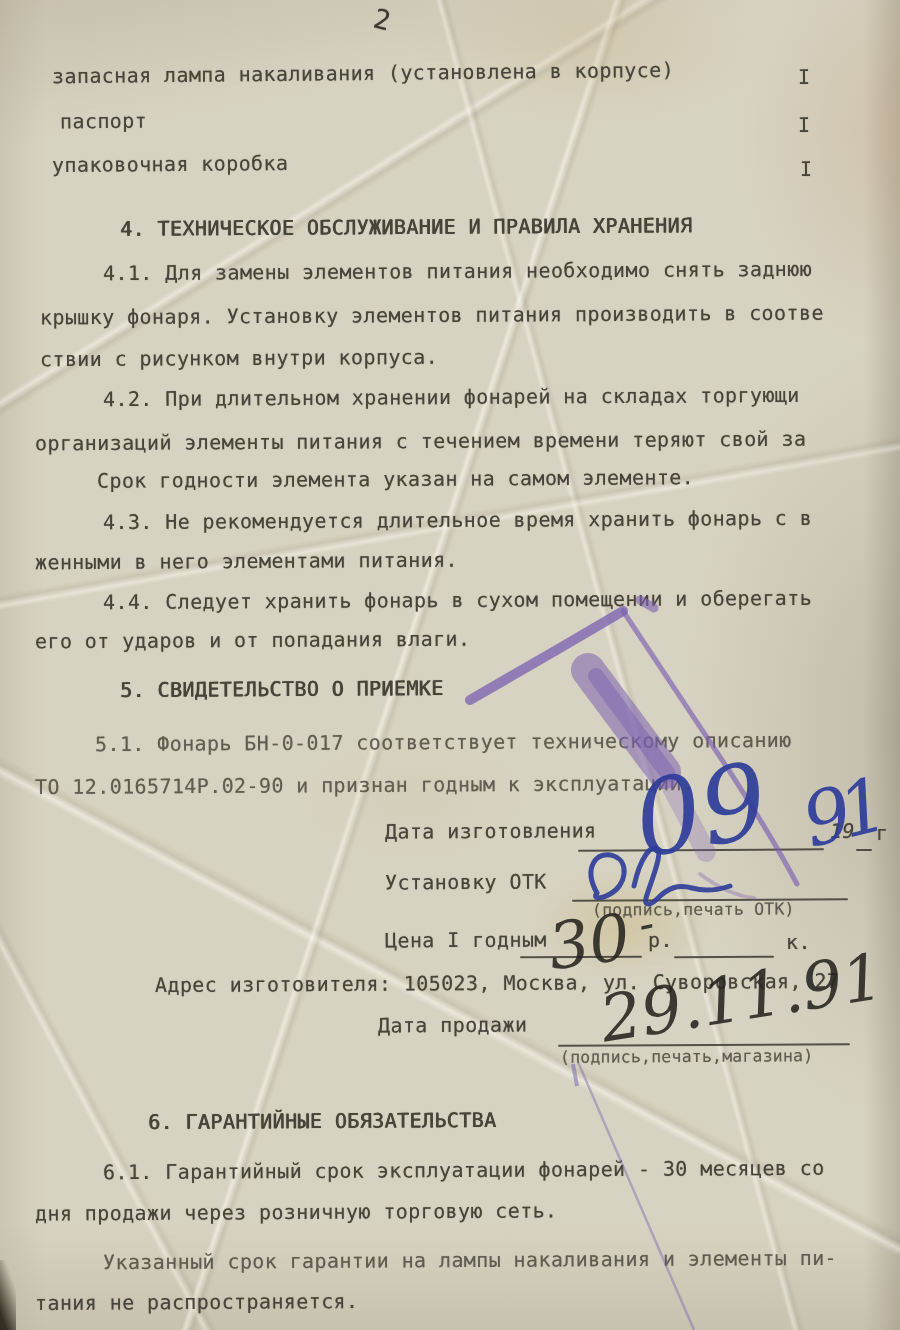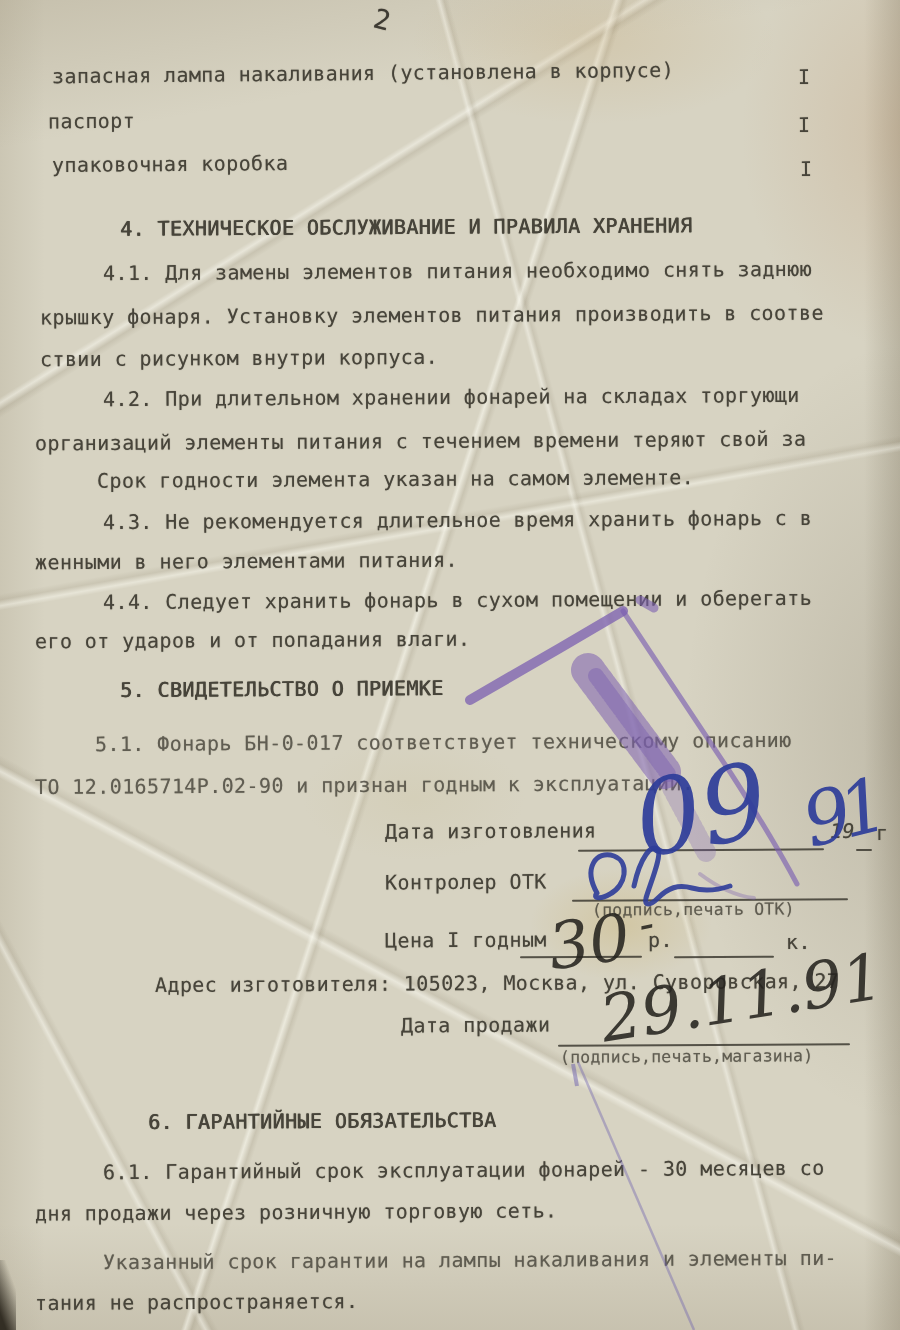--- a/index.html
+++ b/index.html
@@ -48,21 +48,21 @@
 </style>
 </head>
 <body>
 
 <div class="page">
 
   <div class="pagenum">2</div>
 
   <div class="line" style="left:52px;top:62px;transform:rotate(-.6deg);">запасная лампа накаливания (установлена в корпусе)</div>
   <div class="line" style="left:798px;top:66px;">I</div>
-  <div class="line" style="left:48px;top:110px;transform:rotate(-.5deg);">паспорт</div>
+  <div class="line" style="left:60px;top:110px;transform:rotate(-.5deg);">паспорт</div>
   <div class="line" style="left:798px;top:114px;">I</div>
   <div class="line" style="left:52px;top:153px;transform:rotate(-.5deg);">упаковочная коробка</div>
   <div class="line" style="left:800px;top:158px;">I</div>
 
   <div class="line title" style="left:120px;top:216px;">4. ТЕХНИЧЕСКОЕ ОБСЛУЖИВАНИЕ И ПРАВИЛА ХРАНЕНИЯ</div>
   <div class="line" style="left:103px;top:260px;">4.1. Для замены элементов питания необходимо снять заднюю</div>
   <div class="line" style="left:40px;top:304px;">крышку фонаря. Установку элементов питания производить в соотве</div>
   <div class="line" style="left:40px;top:347px;">ствии с рисунком внутри корпуса.</div>
   <div class="line" style="left:103px;top:386px;">4.2. При длительном хранении фонарей на складах торгующи</div>
   <div class="line" style="left:35px;top:430px;">организаций элементы питания с течением времени теряют свой за</div>
@@ -75,33 +75,33 @@
   <div class="line title" style="left:120px;top:678px;">5. СВИДЕТЕЛЬСТВО О ПРИЕМКЕ</div>
   <div class="line faded" style="left:95px;top:731px;">5.1. Фонарь БН-0-017 соответствует техническому описанию</div>
   <div class="line faded" style="left:35px;top:774px;">ТО 12.0165714Р.02-90 и признан годным к эксплуатации.</div>
 
   <div class="line" style="left:385px;top:820px;">Дата изготовления</div>
   <div class="rule" style="left:578px;top:849px;width:246px;"></div>
   <div class="line" style="left:830px;top:820px;font-style:italic;">19</div>
   <div class="rule" style="left:856px;top:849px;width:16px;"></div>
   <div class="line" style="left:876px;top:822px;">г</div>
 
-  <div class="line" style="left:385px;top:871px;">Контролер ОТК</div>
+  <div class="line" style="left:385px;top:871px;">Установку ОТК</div>
   <div class="rule" style="left:572px;top:899px;width:276px;"></div>
   <div class="line small faded" style="left:592px;top:901px;">(подпись,печать ОТК)</div>
 
   <div class="line" style="left:385px;top:929px;">Цена I годным</div>
   <div class="rule" style="left:520px;top:956px;width:122px;"></div>
   <div class="line" style="left:648px;top:929px;">р.</div>
   <div class="rule" style="left:674px;top:956px;width:100px;"></div>
   <div class="line" style="left:786px;top:931px;">к.</div>
 
   <div class="line" style="left:155px;top:972px;">Адрес изготовителя: 105023, Москва, ул. Суворовская, 27</div>
 
-  <div class="line" style="left:401px;top:1014px;text-align:right;">Дата продажи</div>
+  <div class="line" style="left:378px;top:1014px;text-align:right;">Дата продажи</div>
   <div class="rule" style="left:558px;top:1044px;width:292px;"></div>
   <div class="line small faded" style="left:560px;top:1048px;">(подпись,печать,магазина)</div>
 
   <div class="line title" style="left:148px;top:1110px;">6. ГАРАНТИЙНЫЕ ОБЯЗАТЕЛЬСТВА</div>
   <div class="line" style="left:103px;top:1159px;">6.1. Гарантийный срок эксплуатации фонарей - 30 месяцев со</div>
   <div class="line" style="left:35px;top:1201px;">дня продажи через розничную торговую сеть.</div>
   <div class="line faded" style="left:103px;top:1249px;">Указанный срок гарантии на лампы накаливания и элементы пи-</div>
   <div class="line" style="left:35px;top:1291px;">тания не распространяется.</div>
 
   <svg class="overlay" width="900" height="1330" viewBox="0 0 900 1330">

